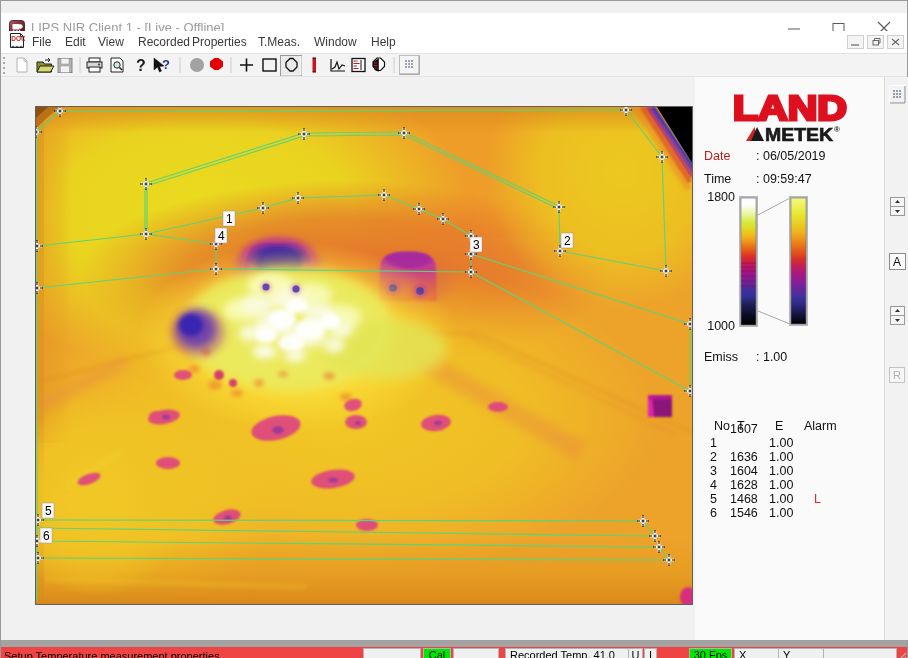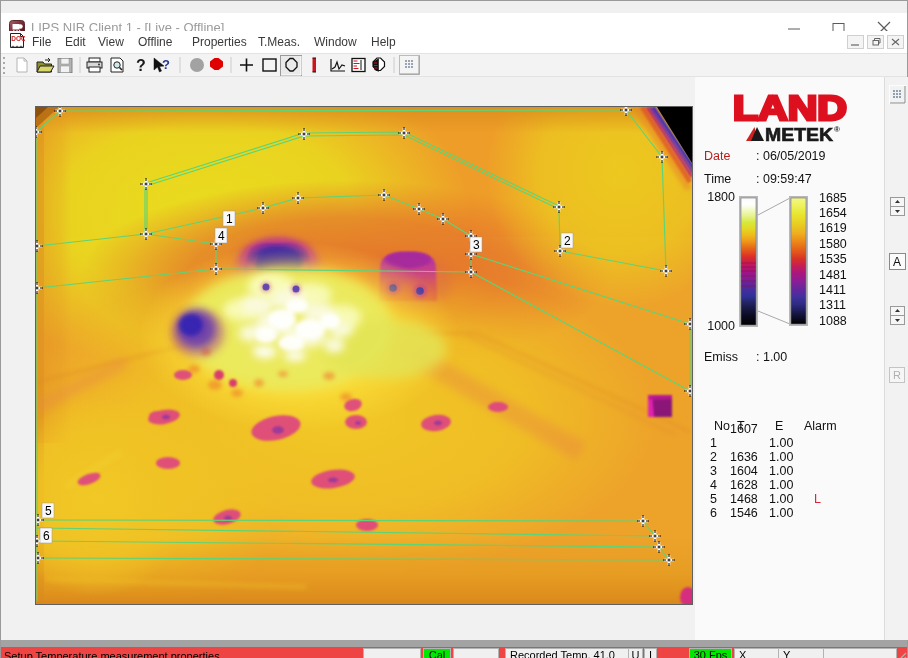--- a/index.html
+++ b/index.html
@@ -45,21 +45,21 @@
     <svg class="abs" style="left:780px;top:0" width="126" height="30">
       <line x1="7" y1="16" x2="19" y2="16" stroke="#5a5a5a" stroke-width="1"></line>
       <rect x="52" y="10.5" width="11" height="11" fill="none" stroke="#5a5a5a" stroke-width="1"></rect>
       <path d="M97 9 L109 21 M109 9 L97 21" stroke="#5a5a5a" stroke-width="1.2" fill="none"></path>
     </svg>
   </div>
   <div class="menubar">
     <span style="left:31px">File</span>
     <span style="left:64px">Edit</span>
     <span style="left:97px">View</span>
-    <span style="left:137px">Offline</span>
+    <span style="left:137px">Recorded</span>
     <span style="left:191px">Properties</span>
     <span style="left:257px">T.Meas.</span>
     <span style="left:313px">Window</span>
     <span style="left:370px">Help</span>
     <svg class="abs" style="left:8px;top:1px" width="16" height="17">
       <path d="M1.5 1.5 h10 l3 3 v11 h-13 z" fill="#ffffff" stroke="#222"></path>
       <path d="M11.5 1.5 v3 h3" fill="none" stroke="#222"></path>
       <text x="2.2" y="8.5" font-size="6.5" font-weight="bold" fill="#cc2020" font-family="Liberation Sans, sans-serif">DOC</text>
       <path d="M2 15.5 l2-1.5 2 1.5 2-1.5 2 1.5 2-1.5 2 1.5" fill="none" stroke="#222" stroke-width="0.8"></path>
     </svg>
@@ -541,21 +541,20 @@
         <rect x="56" y="3" width="15" height="126" fill="url(#bar2)" stroke="#777" stroke-width="0.6"></rect>
         <g stroke="#8a1040" stroke-width="0.8" opacity="0.7">
           <line x1="6" y1="68" x2="21" y2="68"></line>
             <line x1="6" y1="72" x2="21" y2="72"></line>
           <line x1="6" y1="76" x2="21" y2="76"></line>
             <line x1="6" y1="81" x2="21" y2="81"></line>
           <line x1="6" y1="86" x2="21" y2="86"></line>
             <line x1="6" y1="91" x2="21" y2="91"></line>
         </g>
       </svg>
-      <div class="abs" style="left:124px;top:113.5px;font-size:12.5px;color:#111;line-height:15.4px;">1685<br>1654<br>1619<br>1580<br>1535<br>1481<br>1411<br>1311<br>1088</div>
       <div class="abs" style="left:9px;top:273px;font-size:12.5px;color:#111;">Emiss</div>
       <div class="abs" style="left:61px;top:273px;font-size:12.5px;color:#111;">: 1.00</div>
       <div class="abs" style="left:0;top:342px;font-size:12.5px;color:#111;width:189px;">
         <div class="abs" style="left:19px;top:0">No</div>
           <div class="abs" style="left:42px;top:0">T</div>
           <div class="abs" style="left:80px;top:0">E</div>
           <div class="abs" style="left:109px;top:0">Alarm</div>
         <div class="abs" style="left:15px;top:17px">1</div>
           <div class="abs" style="left:35px;top:3px">1607</div>
           <div class="abs" style="left:74px;top:17px">1.00</div>

